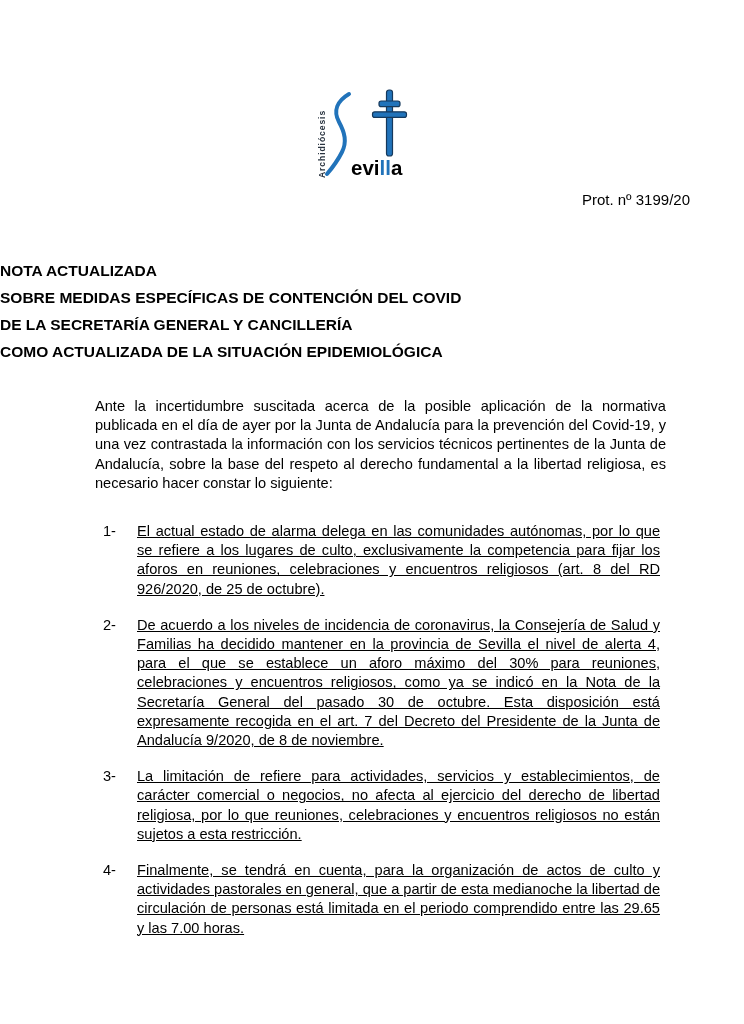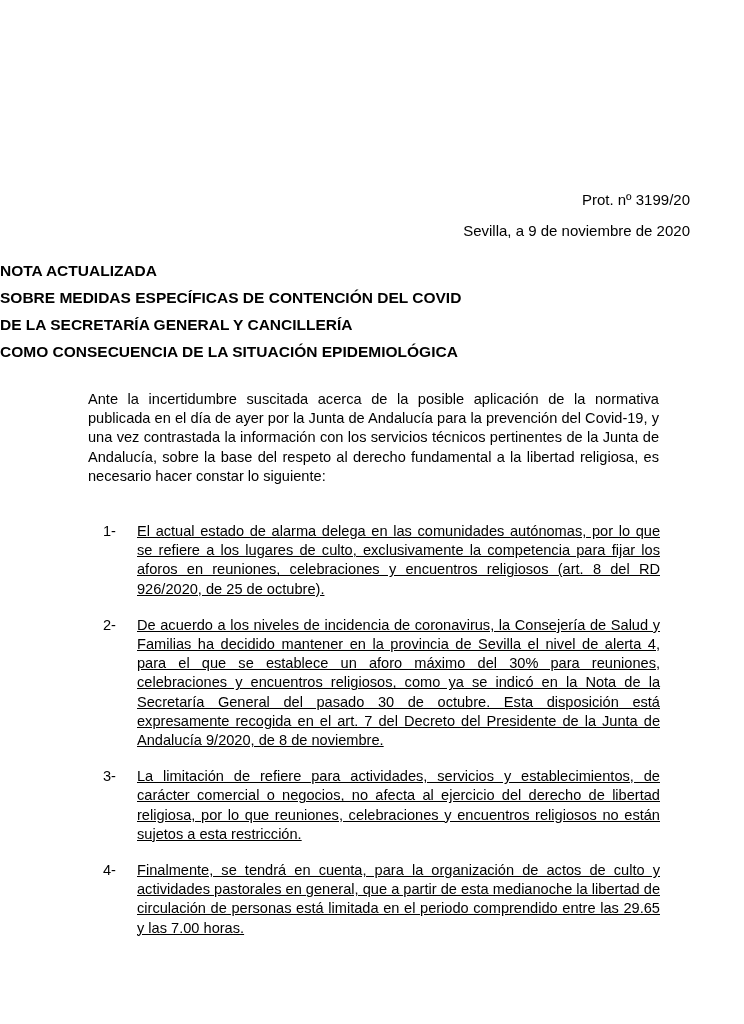--- a/index.html
+++ b/index.html
@@ -46,21 +46,21 @@
     line-height: 27px;
   }
   .intro {
     position: absolute;
     top: 389px;
     left: 87px;
     width: 571px;
     font-size: 14.6px;
     line-height: 19.2px;
     text-align: justify;
-    margin: 1px;
+    margin: 8px;
   }
   .list {
     position: absolute;
     top: 522px;
     left: 103px;
     width: 557px;
     font-size: 14.6px;
     line-height: 19.2px;
   }
   .item {
@@ -75,30 +75,47 @@
     flex: 1 1 auto;
     text-align: justify;
     text-decoration: underline;
   }
 </style>
 </head>
 <body>
 
 <div class="page">
 
+  <div class="logo">
+    <svg width="102" height="94" viewBox="0 0 102 94" xmlns="http://www.w3.org/2000/svg">
+
+      <text x="9" y="90" transform="rotate(-90 9 90)" font-family="Liberation Sans, DejaVu Sans, sans-serif" font-size="8.6" font-weight="bold" letter-spacing="0.9" fill="#2a3440">Archidiócesis</text>
+
+      <path d="M 33,6 C 21,13 17,23 23,34 C 29,45 31,54 26,64 C 22,72 17,79 11,86" fill="none" stroke="#2173ba" stroke-width="4" stroke-linecap="round"></path>
+
+      <g fill="#2173ba" stroke="#16395c" stroke-width="1.2">
+        <rect x="70.5" y="2" width="6" height="66" rx="2.5"></rect>
+        <rect x="63" y="13" width="21" height="5.6" rx="2.2"></rect>
+        <rect x="56.5" y="23.8" width="34" height="5.6" rx="2.2"></rect>
+      </g>
+
+      <text x="35" y="87" font-family="Liberation Sans, DejaVu Sans, sans-serif" font-size="20.5" font-weight="bold" fill="#000000">
+        <tspan>evi</tspan><tspan fill="#2173ba">ll</tspan><tspan>a</tspan>
+      </text>
+    </svg>
+  </div>
 
   <div class="prot">Prot. nº 3199/20</div>
 
-  <div class="dateline">Sevilla, a 9 de noviembre de 2020</div>
 
   <div class="title">
     <div>NOTA ACTUALIZADA</div>
     <div>SOBRE MEDIDAS ESPECÍFICAS DE CONTENCIÓN DEL COVID</div>
     <div>DE LA SECRETARÍA GENERAL Y CANCILLERÍA</div>
-    <div>COMO CONSECUENCIA DE LA SITUACIÓN EPIDEMIOLÓGICA</div>
+    <div>COMO ACTUALIZADA DE LA SITUACIÓN EPIDEMIOLÓGICA</div>
   </div>
 
   <p class="intro">Ante la incertidumbre suscitada acerca de la posible aplicación de la normativa publicada en el día de ayer por la Junta de Andalucía para la prevención del Covid-19, y una vez contrastada la información con los servicios técnicos pertinentes de la Junta de Andalucía, sobre la base del respeto al derecho fundamental a la libertad religiosa, es necesario hacer constar lo siguiente:</p>
 
   <div class="list">
     <div class="item">
       <span class="item-number">1-</span>
       <span class="item-text">El actual estado de alarma delega en las comunidades autónomas, por lo que se refiere a los lugares de culto, exclusivamente la competencia para fijar los aforos en reuniones, celebraciones y encuentros religiosos (art. 8 del RD 926/2020, de 25 de octubre).</span>
     </div>
     <div class="item">

